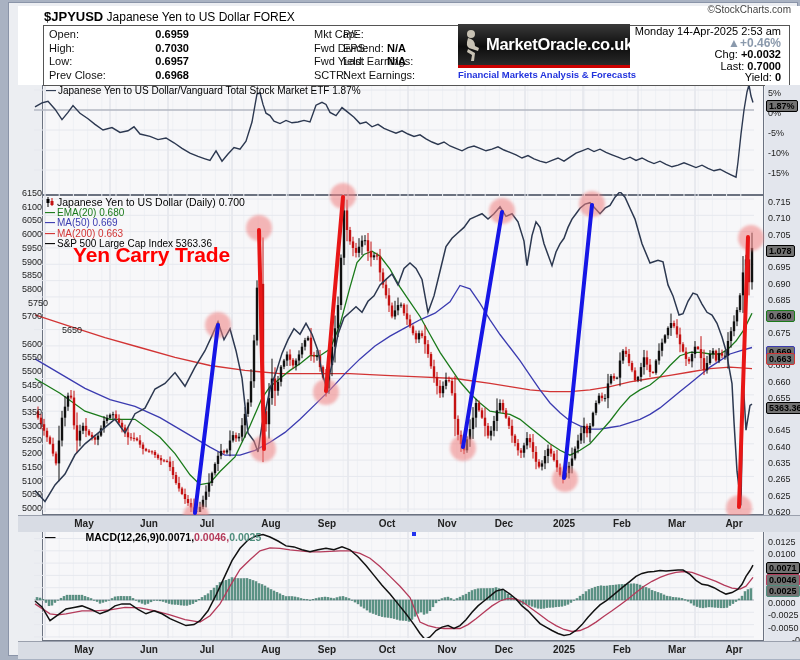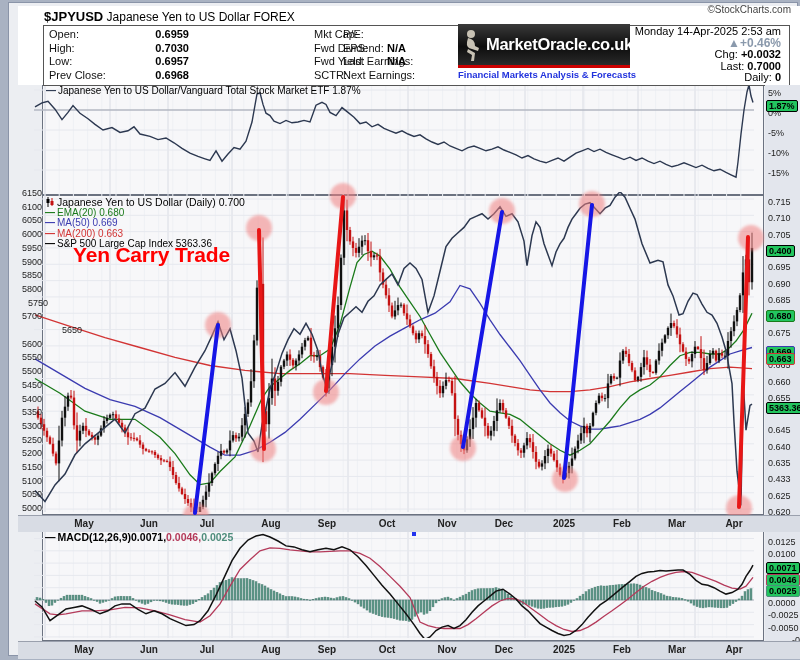--- a/index.html
+++ b/index.html
@@ -20,21 +20,21 @@
   #logo-fig{width:22px;height:34px;margin-left:4px;flex:0 0 auto;}
   #tagline{position:absolute;left:414px;top:43px;width:172px;text-align:center;font-size:9.5px;font-weight:bold;color:#2233dd;white-space:nowrap;}
   #status-block{position:absolute;right:8px;top:0px;text-align:right;font-size:11px;color:#000;line-height:11.5px;}
   #status-block .pct{color:#8a99ac;font-weight:bold;font-size:12px;}
   #status-block .bv{font-weight:bold;}
   .plot{position:absolute;left:33px;width:722px;background:#f7f7f9;border:1px solid #6b7280;box-sizing:border-box;z-index:1;}
   .axis-strip{position:absolute;left:756px;width:41px;background:#e3e6ed;z-index:3;}
   .date-strip{position:absolute;left:9px;width:788px;background:#d8dce4;border-top:1px solid #9aa0ad;z-index:3;}
   .tick{position:absolute;font-size:9px;color:#222;white-space:nowrap;}
   .lefttick{position:absolute;font-size:9px;color:#222;text-align:right;width:24px;}
-  .axbox{position:absolute;left:1px;font-size:9px;font-weight:bold;background:#22c55e;border:1px solid #000;border-radius:2px;padding:0 2px;color:#000;white-space:nowrap;z-index:4;}
+  .axbox{position:absolute;left:1px;font-size:9px;font-weight:bold;background:#737373;border:1px solid #000;border-radius:2px;padding:0 2px;color:#000;white-space:nowrap;z-index:4;}
   .month{position:absolute;font-size:10px;font-weight:bold;color:#222;width:44px;text-align:center;top:2px;}
   #svg-overlay{position:absolute;left:0;top:0;z-index:2;pointer-events:none;}
   .legend{position:absolute;z-index:5;font-size:10px;line-height:10.5px;white-space:nowrap;}
   .lrow{display:flex;align-items:center;height:10.5px;}
   .dash{font-weight:bold;margin-right:2px;}
   #yen-carry{position:absolute;left:64px;top:240px;z-index:5;font-size:21px;font-weight:bold;color:#ff0000;letter-spacing:-0.2px;}
   #p1-legend{left:37px;top:83px;}
   #p2-legend{left:36px;top:194px;}
   #p3-legend{left:36px;top:529px;font-size:10.5px;}
 </style>
@@ -76,21 +76,21 @@
           <path d="M6 21 L13 25 L12 33 L9 33 L10 27 L5 24 Z" fill="#c8c2b4"></path>
         </svg>
         <span id="logo-text">MarketOracle.co.uk</span>
       </div>
       <div id="tagline">Financial Markets Analysis &amp; Forecasts</div>
       <div id="status-block">
         <div>Monday 14-Apr-2025 2:53 am</div>
         <div class="pct">▲+0.46%</div>
         <div><span>Chg:</span> <span class="bv">+0.0032</span></div>
         <div><span>Last:</span> <span class="bv">0.7000</span></div>
-        <div><span>Daily:</span> <span class="bv">0</span></div>
+        <div><span>Yield:</span> <span class="bv">0</span></div>
       </div>
     </div>
   </div>
 
   <div class="plot" id="plot-ratio" style="top:82px;height:110px;"></div>
   <div class="plot" id="plot-main" style="top:192px;height:320px;"></div>
   <div class="plot" id="plot-macd" style="top:528px;height:110px;"></div>
 
   <div class="axis-strip" id="axis-r1" style="top:82px;height:110px;">
       <div class="tick" style="top: 3px; left: 3px;">5%</div>
@@ -107,24 +107,24 @@
       <div class="tick" style="top: 67.28px; left: 3px;">0.695</div>
       <div class="tick" style="top: 83.6px; left: 3px;">0.690</div>
       <div class="tick" style="top: 99.92px; left: 3px;">0.685</div>
       <div class="tick" style="top: 132.56px; left: 3px;">0.675</div>
       <div class="tick" style="top: 165.2px; left: 3px;">0.665</div>
       <div class="tick" style="top: 181.52px; left: 3px;">0.660</div>
       <div class="tick" style="top: 197.84px; left: 3px;">0.655</div>
       <div class="tick" style="top: 230.48px; left: 3px;">0.645</div>
       <div class="tick" style="top: 246.8px; left: 3px;">0.640</div>
       <div class="tick" style="top: 263.12px; left: 3px;">0.635</div>
-      <div class="tick" style="top: 279.44px; left: 3px;">0.433</div>
+      <div class="tick" style="top: 279.44px; left: 3px;">0.265</div>
       <div class="tick" style="top: 295.76px; left: 3px;">0.625</div>
       <div class="tick" style="top: 312.08px; left: 3px;">0.620</div>
-      <div class="axbox" style="top: 49.96px; border-color: rgb(0, 0, 0);">0.400</div>
+      <div class="axbox" style="top: 49.96px; border-color: rgb(0, 0, 0);">1.078</div>
       <div class="axbox" style="top: 115.24px; border-color: rgb(26, 122, 26);">0.680</div>
       <div class="axbox" style="top: 151.144px; border-color: rgb(59, 59, 176);">0.669</div>
       <div class="axbox" style="top: 158px; border-color: rgb(210, 52, 52);">0.663</div>
       <div class="axbox" style="top: 206.539px; border-color: rgb(0, 0, 0);">5363.36</div>
     </div>
   <div class="axis-strip" id="axis-r3" style="top:528px;height:110px;">
       <div class="tick" style="top: 5.5px; left: 3px;">0.0125</div>
       <div class="tick" style="top: 17.8px; left: 3px;">0.0100</div>
       <div class="tick" style="top: 67px; left: 3px;">0.0000</div>
       <div class="tick" style="top: 79.3px; left: 3px;">-0.0025</div>
@@ -216,21 +216,21 @@
         <span style="color: rgb(210, 52, 52);">MA(200) 0.663</span>
       </div>
       <div class="lrow">
         <span class="dash" style="color: rgb(0, 0, 0);">—</span>
         <span style="color: rgb(0, 0, 0);">S&amp;P 500 Large Cap Index 5363.36</span>
       </div>
     </div>
   <div class="legend" id="p3-legend">
       <div class="lrow">
         <span class="dash">—</span>
-        <span style="font-weight: bold;">MACD(12,26,9) </span>
+        <span style="font-weight: bold; margin-left: 28px;">MACD(12,26,9) </span>
         <span style="color: rgb(0, 0, 0); font-weight: bold;"> 0.0071,</span>
         <span style="color: rgb(180, 58, 90); font-weight: bold;"> 0.0046,</span>
         <span style="color: rgb(78, 141, 124); font-weight: bold;"> 0.0025</span>
       </div>
     </div>
 
   <div id="yen-carry">Yen Carry Trade</div>
 </div>
 
 <svg id="svg-overlay" width="800" height="660">

